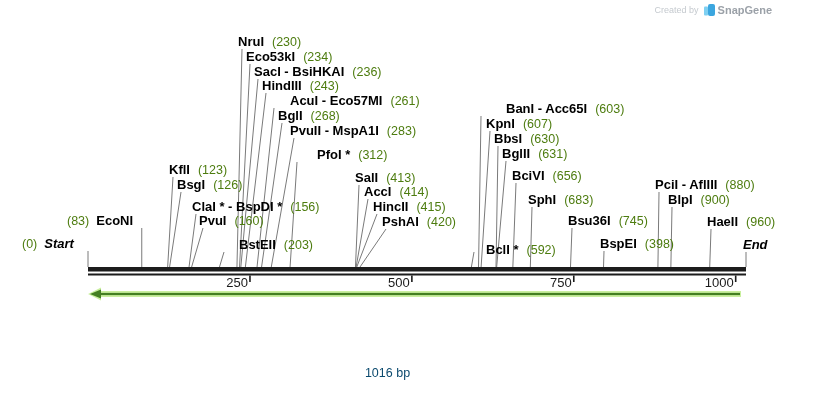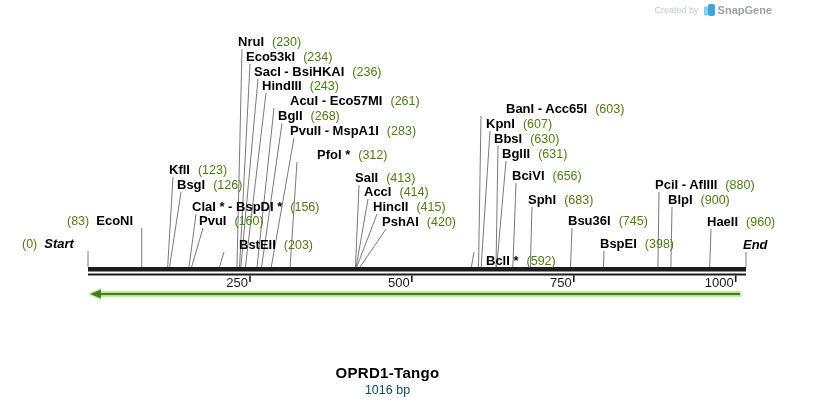--- a/index.html
+++ b/index.html
@@ -108,27 +108,26 @@
       <div class="site" style="left: 355px; top: 178px;"><span class="n">SalI</span><span class="p">(413)</span></div>
       <div class="site" style="left: 364px; top: 192px;"><span class="n">AccI</span><span class="p">(414)</span></div>
       <div class="site" style="left: 373px; top: 207px;"><span class="n">HincII</span><span class="p">(415)</span></div>
       <div class="site" style="left: 382px; top: 222px;"><span class="n">PshAI</span><span class="p">(420)</span></div>
       <div class="site" style="left: 477px; top: 109px; margin-left: 29px;"><span class="n">BanI - Acc65I</span><span class="p">(603)</span></div>
       <div class="site" style="left: 486px; top: 124px;"><span class="n">KpnI</span><span class="p">(607)</span></div>
       <div class="site" style="left: 494px; top: 139px;"><span class="n">BbsI</span><span class="p">(630)</span></div>
       <div class="site" style="left: 502px; top: 154px;"><span class="n">BglII</span><span class="p">(631)</span></div>
       <div class="site" style="left: 512px; top: 176px;"><span class="n">BciVI</span><span class="p">(656)</span></div>
       <div class="site" style="left: 528px; top: 200px;"><span class="n">SphI</span><span class="p">(683)</span></div>
-      <div class="site" style="left: 470px; top: 261px; padding-left: 16px;"><span class="n">BclI *</span><span class="p">(592)</span></div>
+      <div class="site" style="left: 470px; top: 250px; padding-left: 16px;"><span class="n">BclI *</span><span class="p">(592)</span></div>
       <div class="site" style="left: 568px; top: 221px;"><span class="n">Bsu36I</span><span class="p">(745)</span></div>
       <div class="site" style="left: 600px; top: 244px;"><span class="n">BspEI</span><span class="p">(398)</span></div>
       <div class="site" style="left: 655px; top: 185px;"><span class="n">PciI - AflIII</span><span class="p">(880)</span></div>
       <div class="site" style="left: 668px; top: 200px;"><span class="n">BlpI</span><span class="p">(900)</span></div>
       <div class="site" style="left: 707px; top: 222px;"><span class="n">HaeII</span><span class="p">(960)</span></div>
       <div class="site" style="left: 743px; top: 245px;"><span class="n it">End</span><span class="p">(1016)</span></div>
     </div>
 
   <div id="title-block">
-    <div id="map-title">OPRD1-Tango</div>
     <div id="map-length">1016 bp</div>
   </div>
 
 </div>
 
 </body></html>

